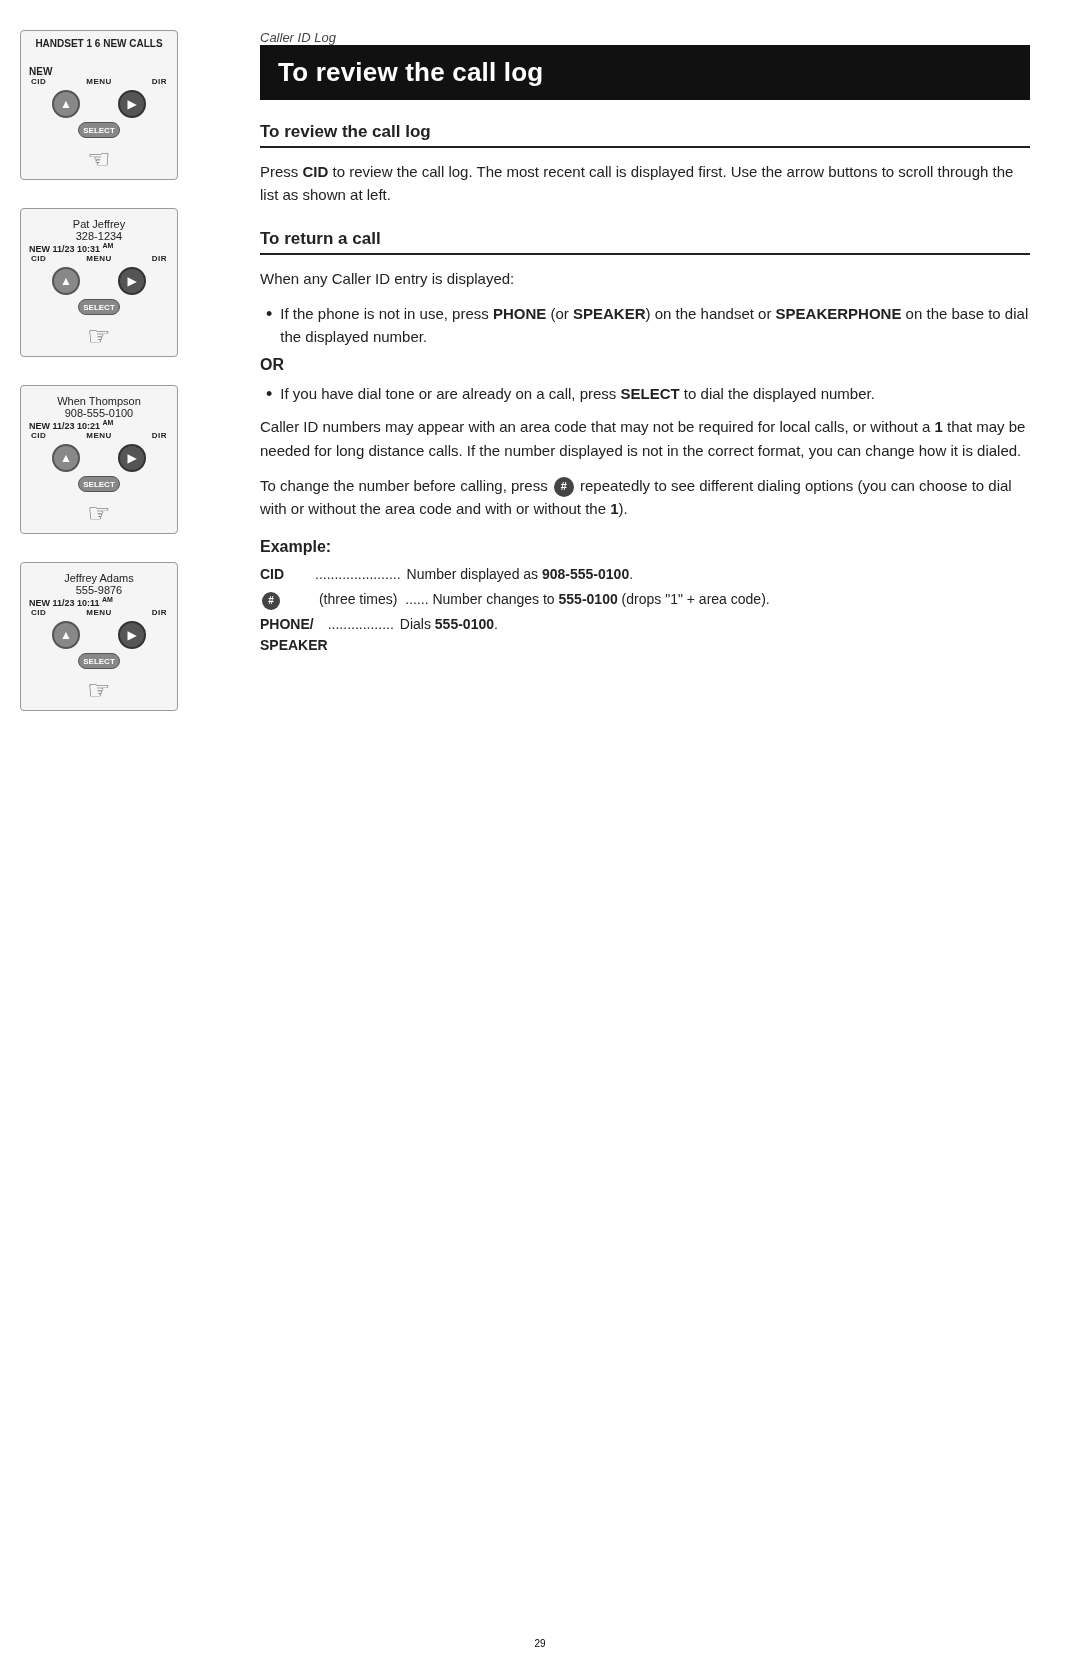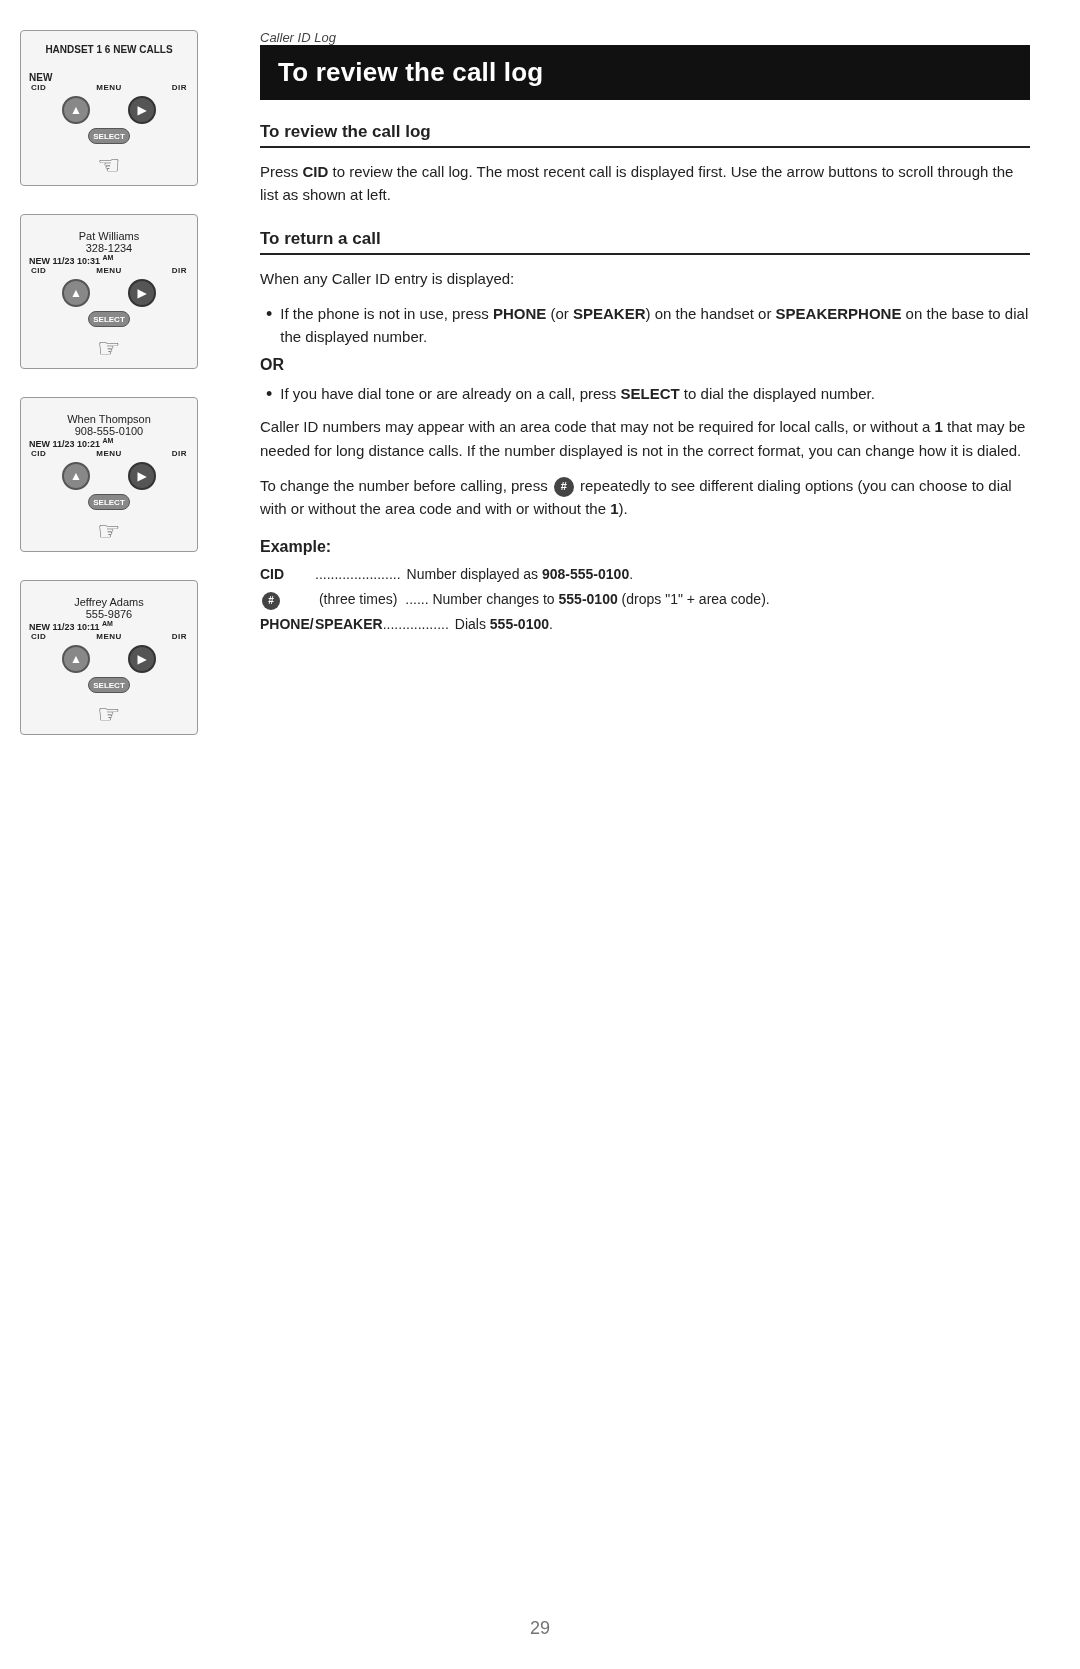--- a/index.html
+++ b/index.html
@@ -23,23 +23,23 @@
     
     .sidebar {
       width: 230px;
       padding: 30px 10px 30px 20px;
       flex-shrink: 0;
     }
 
     .phone-card {
       border: 1.5px solid #999;
       border-radius: 4px;
-      width: 178px;
+      width: 158px;
       margin-bottom: 8px;
-      padding: 12px 8px 4px 8px;
+      padding: 6px 8px 4px 8px;
       background: #f5f5f5;
       font-size: 11px;
     }
     .phone-card .card-title {
       font-size: 10px;
       font-weight: bold;
       text-align: center;
       text-transform: uppercase;
       line-height: 1.3;
     }
@@ -249,25 +249,25 @@
       background: #444;
       color: #fff;
       font-size: 11px;
       font-weight: bold;
       vertical-align: middle;
       margin: 0 2px;
     }
 
     .page-number {
       position: absolute;
-      bottom: 30px;
+      bottom: 20px;
       left: 50%;
       transform: translateX(-50%);
-      font-size: 18px;
-      color: #737373;
+      font-size: 10px;
+      color: #000000;
     }
   </style>
 </head>
 <body>
 
 <div class="page-container">
 
   <div class="sidebar">
 
     <div class="phone-card">
@@ -286,21 +286,21 @@
           <div class="arrow-btn-right">▶</div>
         </div>
         <div class="select-btn">SELECT</div>
         <div style="margin-top:6px; font-size:26px; color:#555;">☜</div>
       </div>
     </div>
 
     <div class="divider-between"></div>
 
     <div class="phone-card">
-      <div class="card-name">Pat Williams</div>
+      <div class="card-name">Pat Jeffrey</div>
       <div class="card-number">328-1234</div>
       <div class="card-date">NEW 11/23 10:31 <sup>AM</sup></div>
       <div class="btn-labels-row">
         <span class="btn-label">CID</span>
         <span class="btn-label">MENU</span>
         <span class="btn-label">DIR</span>
       </div>
       <div class="controls-area">
         <div class="controls-row">
           <div class="arrow-btn-up">▲</div>
@@ -404,21 +404,21 @@
         <span class="example-dots">......................</span>
         <span class="example-val">Number displayed as <b>908-555-0100</b>.</span>
       </div>
       <div class="example-row">
         <span class="example-key">
           <span class="hash-circle" style="width:18px;height:18px;font-size:10px;">#</span>
         </span>
         <span class="example-val">&nbsp;(three times) &nbsp;...... Number changes to <b>555-0100</b> (drops "1" + area code).</span>
       </div>
       <div class="example-row" style="align-items:flex-start;">
-        <div style="display:flex; flex-direction:row; min-width:55px;">
+        <div style="display:flex; flex-direction:column; min-width:55px;">
           <span class="example-key"><b>PHONE/</b></span>
           <span class="example-key"><b>SPEAKER</b></span>
         </div>
         <span class="example-dots">.................</span>
         <span class="example-val">Dials <b>555-0100</b>.</span>
       </div>
     </div>
 
   </div>
 </div>

